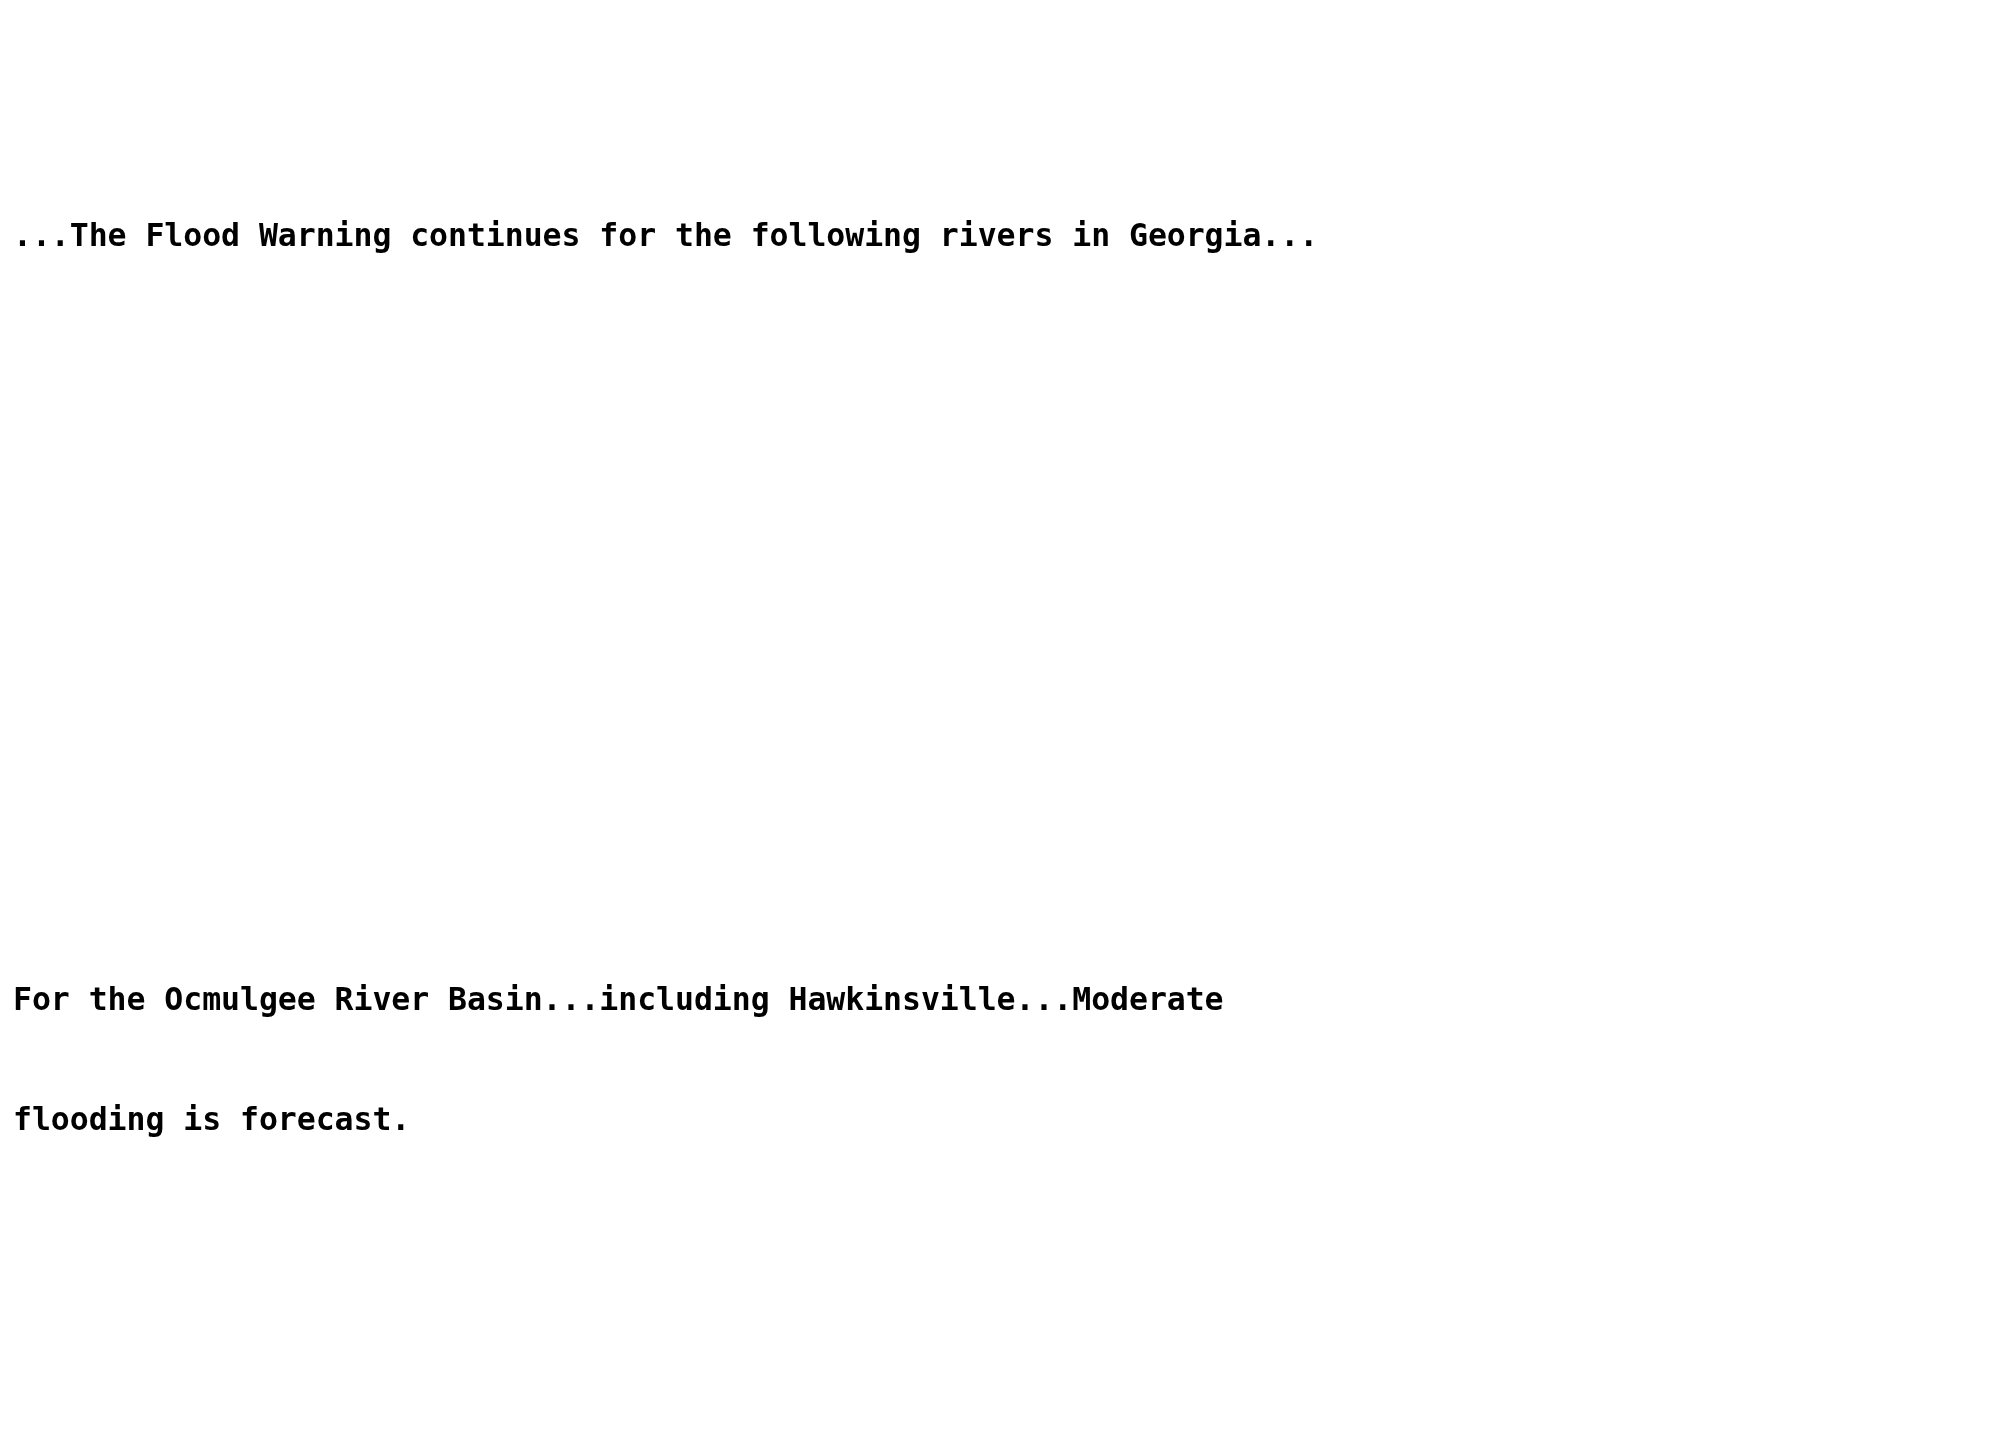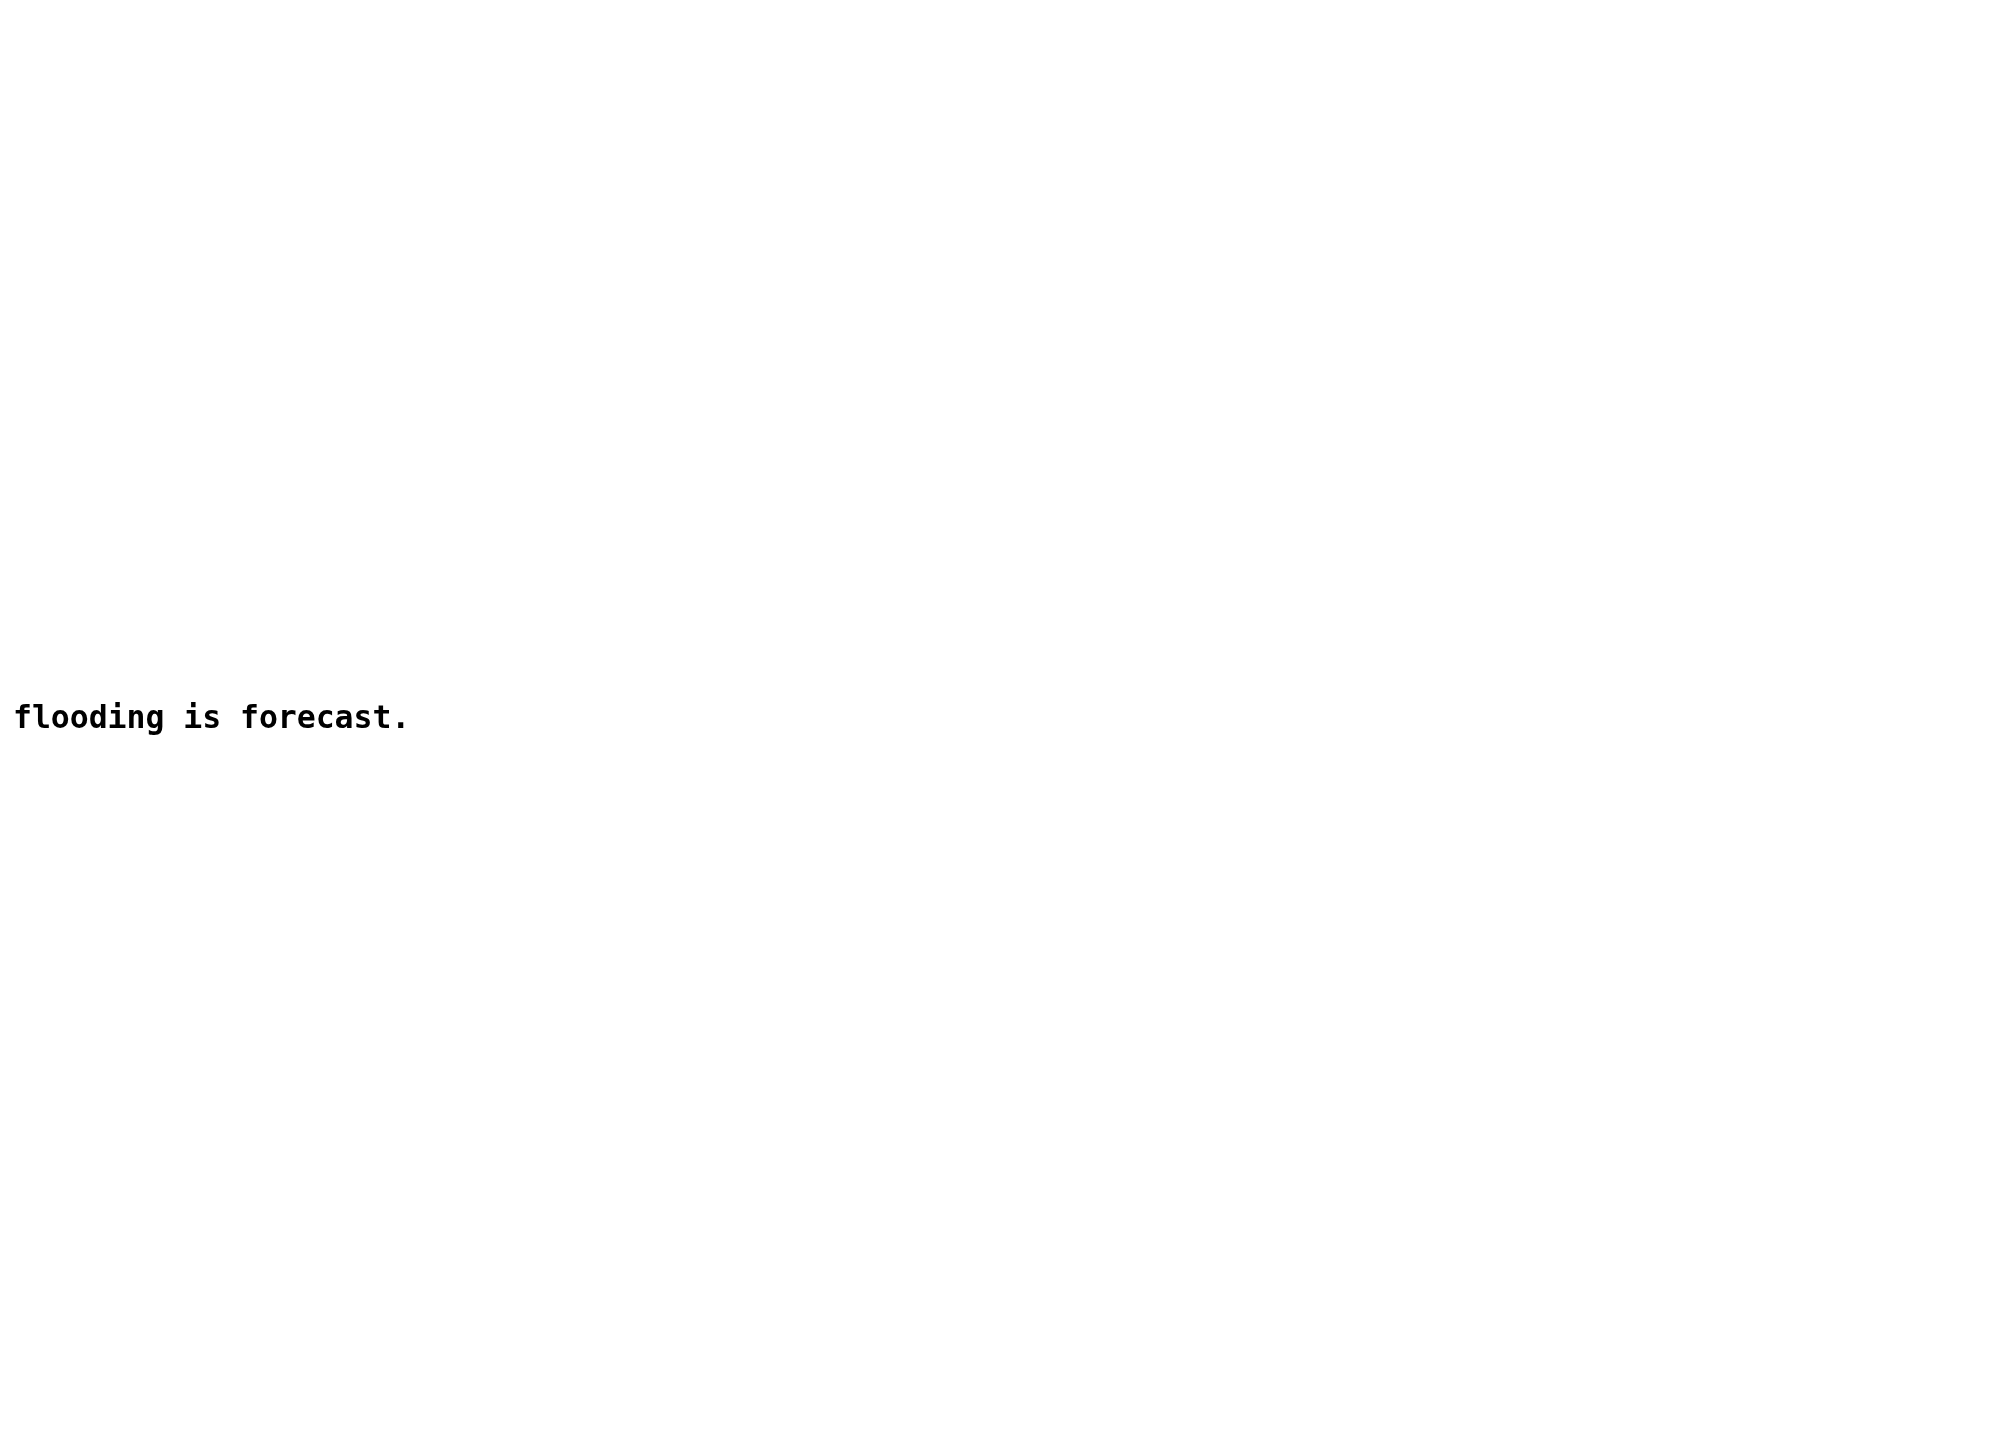--- a/index.html
+++ b/index.html
@@ -40,27 +40,31 @@
   .line {
     display: block;
     white-space: pre;
   }
 </style>
 </head>
 <body style="background: rgb(255, 255, 255);">
 
 <div id="bulletin" style="color: rgb(0, 0, 0);">
 
+  <div class="para">
+    <span class="line">...The Flood Warning continues for the following rivers in Georgia...</span>
+  </div>
   <span class="blank"></span>
 
   <div class="para">
   </div>
   <span class="blank"></span>
 
   <div class="para">
+    <span class="line">For the Ocmulgee River Basin...including Hawkinsville...Moderate</span>
     <span class="line">flooding is forecast.</span>
   </div>
   
 
   
   
 
   
   
 

